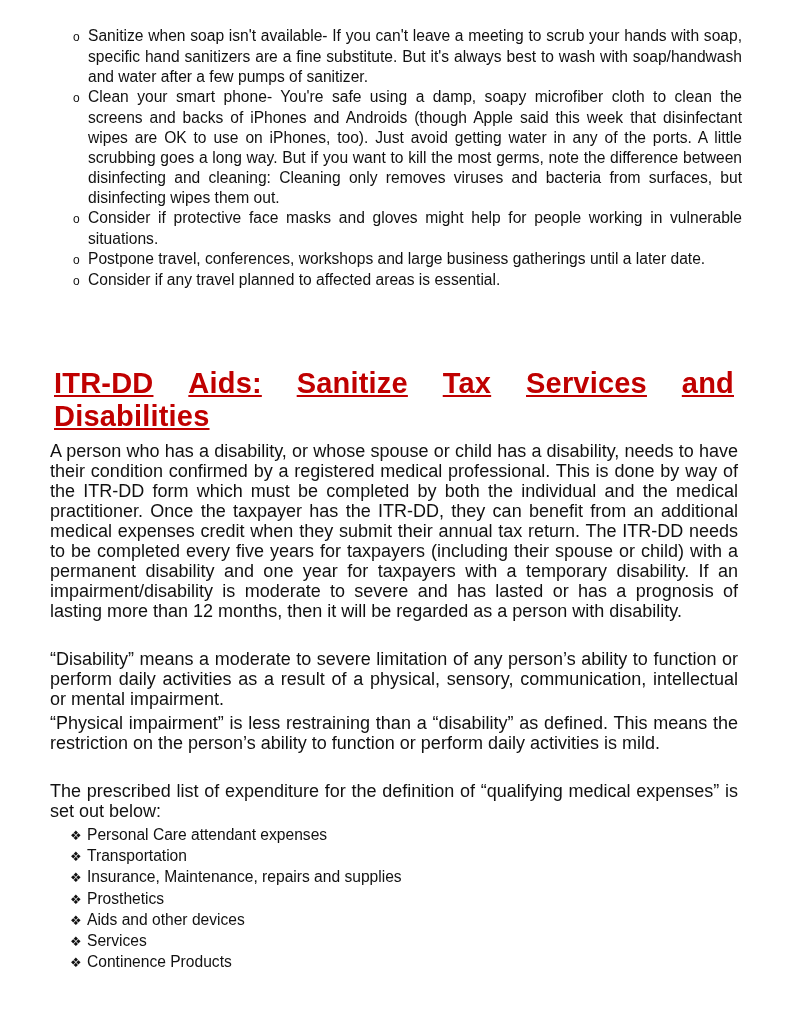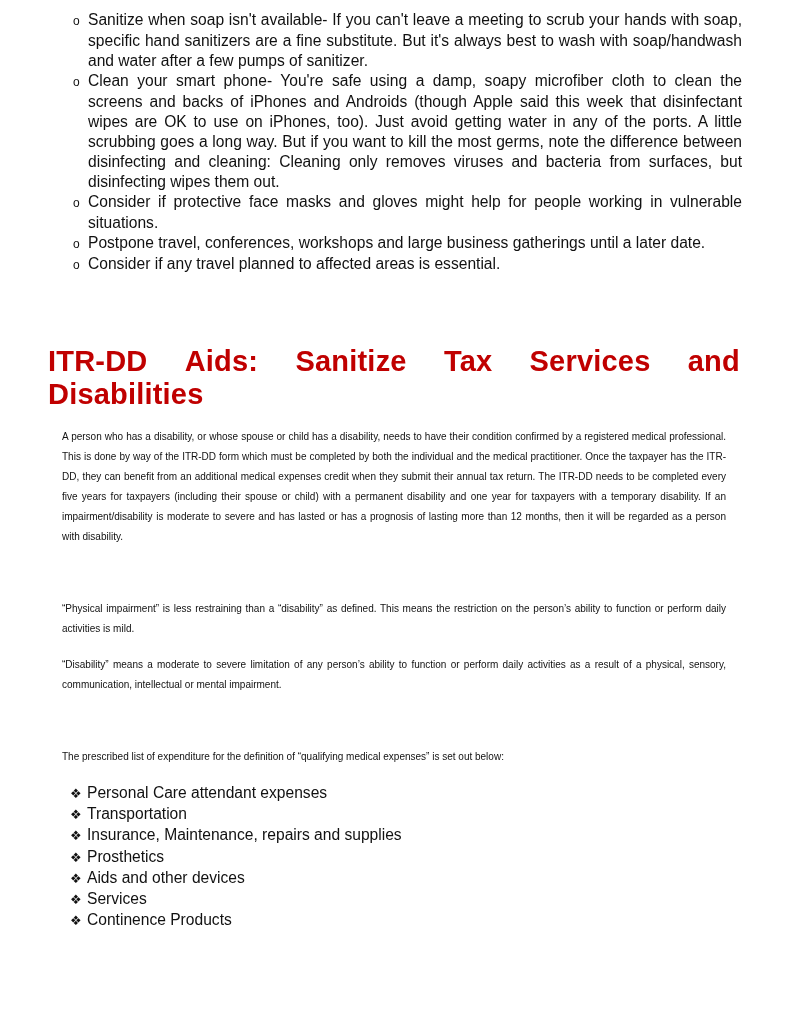--- a/index.html
+++ b/index.html
@@ -1,26 +1,26 @@
 <!DOCTYPE html>
 <html><head>
 <meta charset="utf-8">
 <style>
   html, body { margin: 0; padding: 0; background: #ffffff; }
   body { width: 791px; height: 1024px; overflow: hidden; position: relative;
          font-family: "Liberation Sans", sans-serif; color: #111111; }
-  .page { position: absolute; left: 46px; top: 10px; width: 696px; }
+  .page { position: absolute; left: 46px; top: 26px; width: 696px; }
   .sub-list { list-style: none; margin: 0; padding: 0; font-size: 15.6px; line-height: 20px; }
   .sub-list li { position: relative; padding-left: 42px; text-indent: -15px; text-align: justify; }
   .sub-list li .bullet { display: inline-block; width: 15px; text-indent: 0; font-size: 12px; }
   .gap { height: 68px; }
-  h1.heading { margin: 2px; color: #c00000; font-size: 29px; font-weight: bold; line-height: 33px;
-               text-align: justify; text-align-last: left; letter-spacing: 0.2px; }
+  h1.heading { margin: 8px; color: #c00000; font-size: 29px; font-weight: bold; line-height: 33px;
+               text-align: justify; text-align-last: left; letter-spacing: 0.2px; text-decoration: underline; }
   .heading-line1 { display: flex; justify-content: space-between; }
-  p.body { margin: 16px; font-size: 10px; line-height: 20px; text-align: justify; }
+  p.body { margin: 4px; font-size: 18px; line-height: 20px; text-align: justify; }
   .blank { height: 20px; }
   .diamond-list { list-style: none; margin: 0; padding: 0 0 0 24px; font-size: 15.6px; line-height: 20.2px; }
   .diamond-list li { display: flex; align-items: baseline; }
   .diamond-list li .dia { font-size: 13px; width: 17px; display: inline-block; }
 </style>
 </head>
 <body>
 
 <div class="page">
   <ul class="sub-list">
@@ -40,22 +40,22 @@
       <span>Sanitize</span>
       <span>Tax</span>
       <span>Services</span>
       <span>and</span>
     </div>
     <div>Disabilities</div>
   </h1>
 
   <p class="body">A person who has a disability, or whose spouse or child has a disability, needs to have their condition confirmed by a registered medical professional. This is done by way of the ITR-DD form which must be completed by both the individual and the medical practitioner.  Once the taxpayer has the ITR-DD, they can benefit from an additional medical expenses credit when they submit their annual tax return. The ITR-DD needs to be completed every five years for taxpayers (including their spouse or child) with a permanent disability and one year for taxpayers with a temporary disability. If an impairment/disability is moderate to severe and has lasted or has a prognosis of lasting more than 12 months, then it will be regarded as a person with disability.</p>
   <div class="blank"></div>
+  <p class="body">“Disability” means a moderate to severe limitation of any person’s ability to function or perform daily activities as a result of a physical, sensory, communication, intellectual or mental impairment.</p>
   <p class="body">“Physical impairment” is less restraining than a “disability” as defined. This means the restriction on the person’s ability to function or perform daily activities is mild.</p>
-  <p class="body">“Disability” means a moderate to severe limitation of any person’s ability to function or perform daily activities as a result of a physical, sensory, communication, intellectual or mental impairment.</p>
   <div class="blank"></div>
   <p class="body">The prescribed list of expenditure for the definition of “qualifying medical expenses” is set out below:</p>
 
   <ul class="diamond-list">
     <li>
         <span class="dia">❖</span>
         <span>Personal Care attendant expenses</span>
       </li>
     <li>
         <span class="dia">❖</span>

